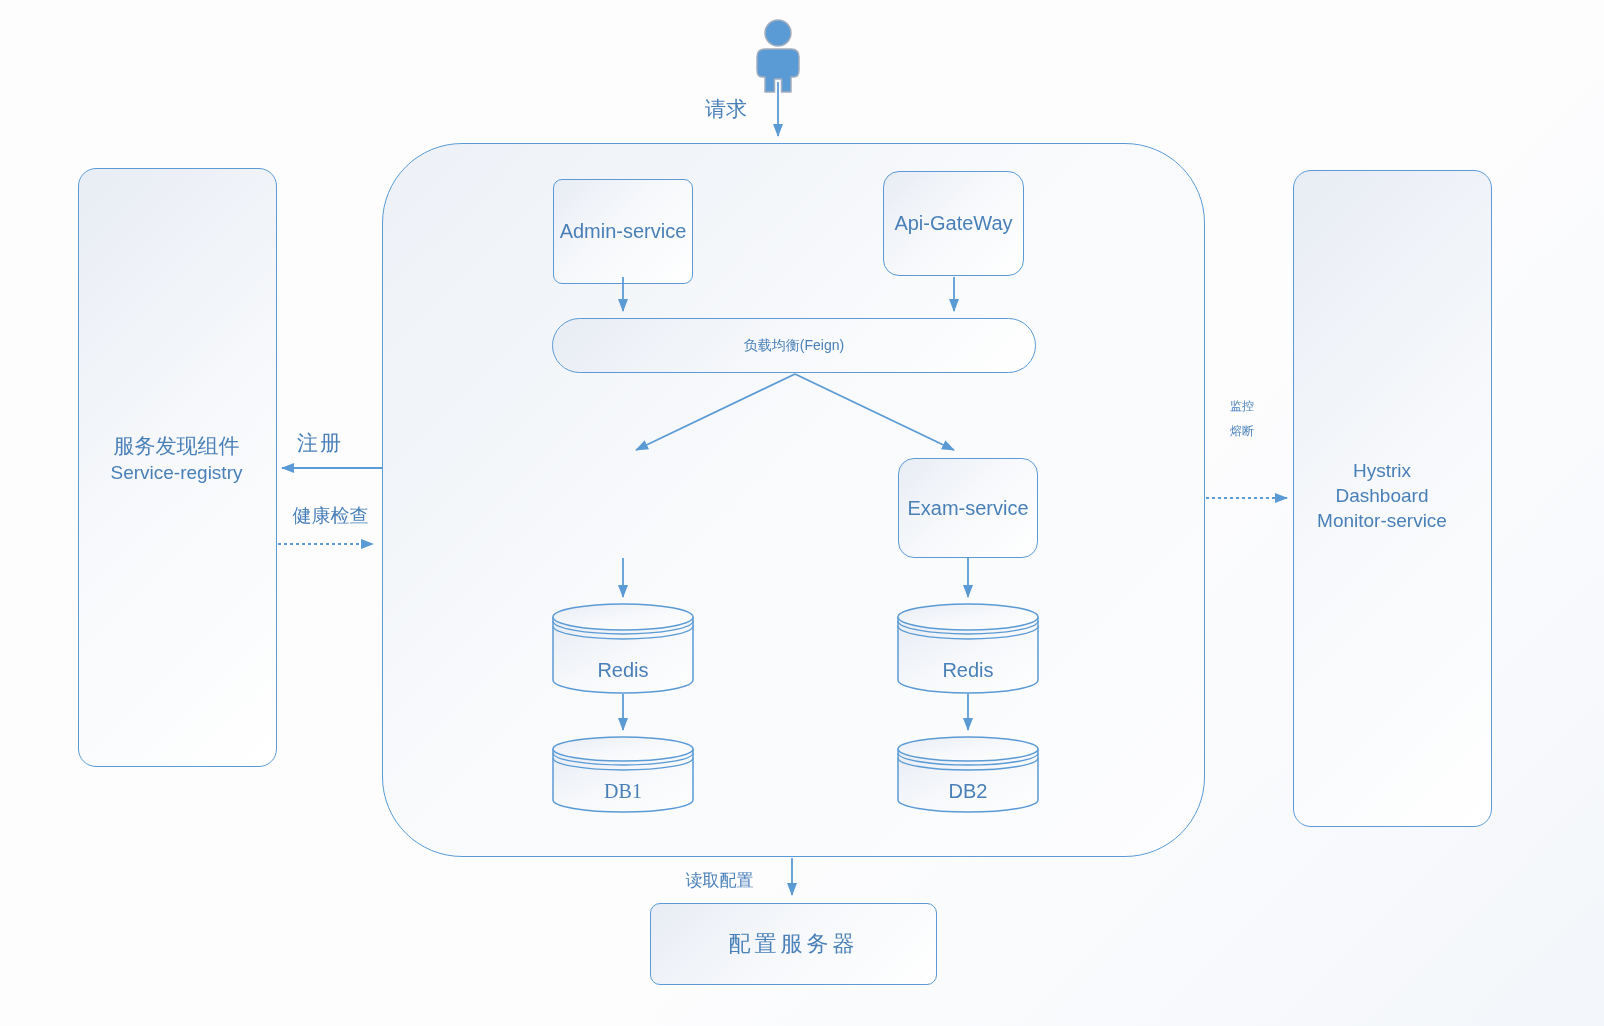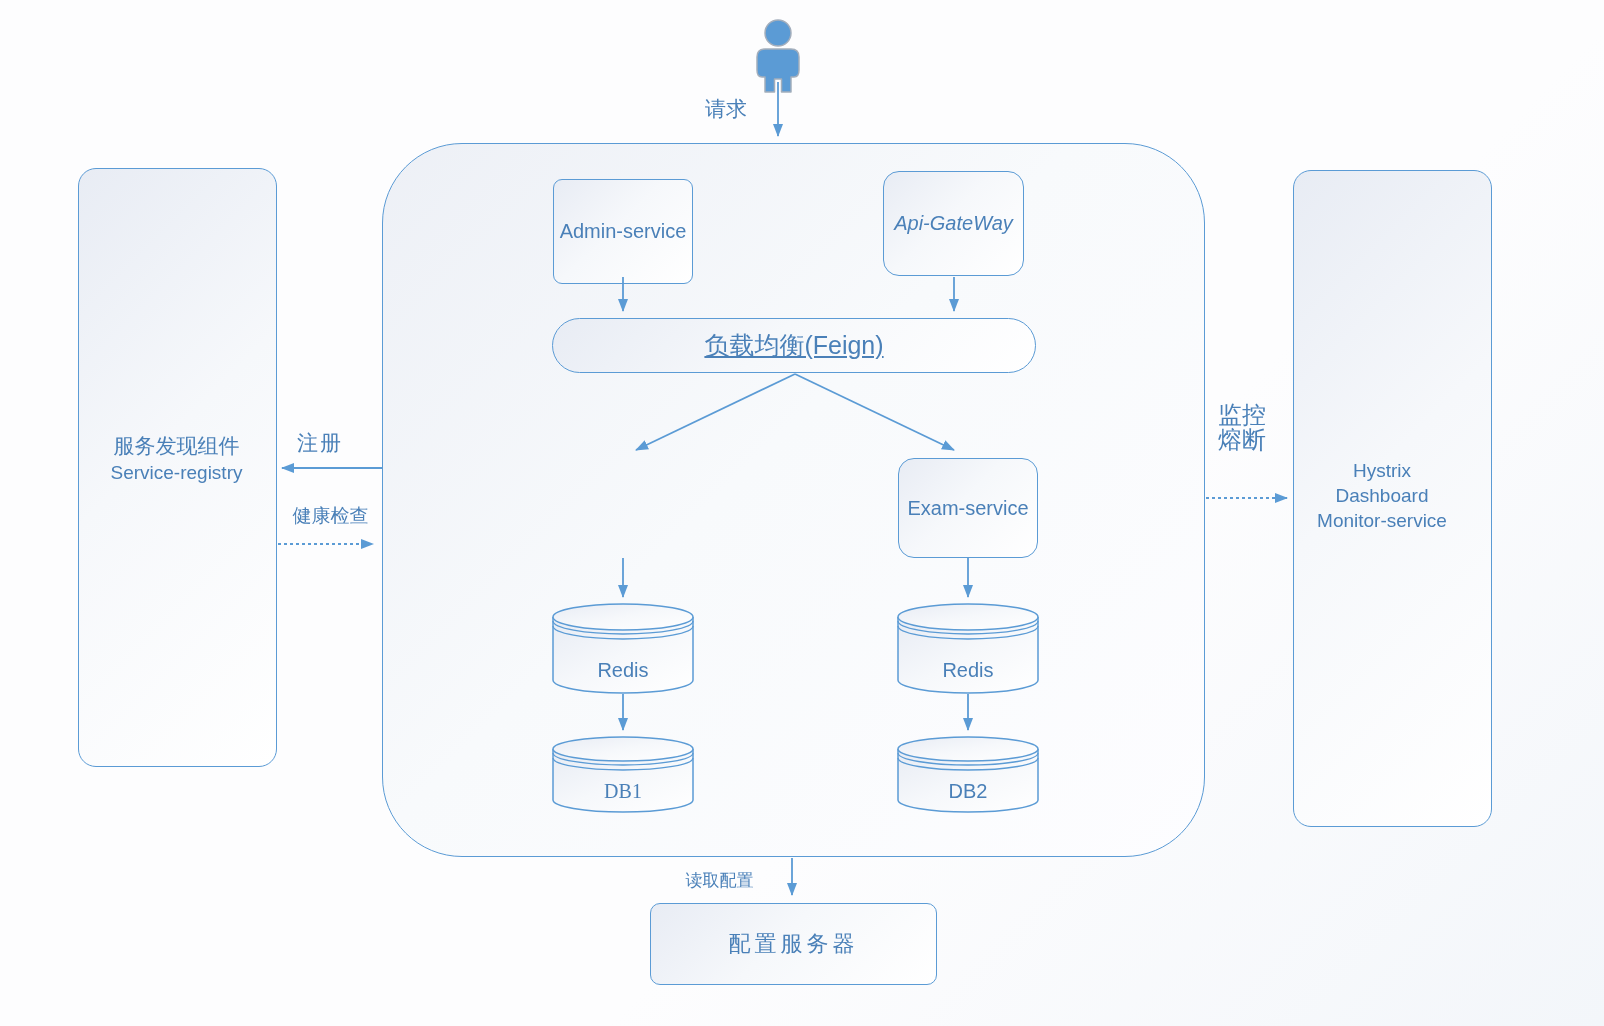--- a/index.html
+++ b/index.html
@@ -28,38 +28,38 @@
     color:var(--text);
     text-align:center;
   }
   .panel-left{left:78px;top:168px;width:199px;height:599px;border-radius:18px;}
   .panel-right{left:1293px;top:170px;width:199px;height:657px;border-radius:18px;}
   .main-box{
     left:382px;top:143px;width:823px;height:714px;border-radius:80px;
     background:linear-gradient(135deg,#edf0f6 0%,#f8fafc 45%,#fdfdff 100%);
   }
   .box-admin{left:553px;top:171px;width:140px;height:105px;border-radius:9px;margin-top:8px;}
-  .box-api{left:883px;top:171px;width:141px;height:105px;border-radius:16px;font-style:italic;}
+  .box-api{left:883px;top:171px;width:141px;height:105px;border-radius:16px;}
   .capsule{left:552px;top:318px;width:484px;height:55px;border-radius:28px;}
   .box-auth{left:553px;top:458px;width:140px;height:100px;border-radius:16px;}
   .box-exam{left:898px;top:458px;width:140px;height:100px;border-radius:16px;}
   .box-config{left:650px;top:903px;width:287px;height:82px;border-radius:10px;}
   .box-config .node-label{font-size:22px;letter-spacing:4px;}
-  .capsule .node-label{font-size:25px;text-decoration:underline;}
+  .capsule .node-label{font-size:14px;}
 
   .txt{
     position:absolute;
     color:var(--text);
     text-align:center;
     line-height:1.2;
   }
   .lbl-request{left:695px;top:96px;width:62px;font-size:21px;}
   .lbl-register{left:284px;top:430px;width:72px;font-size:21px;letter-spacing:2px;}
   .lbl-health{left:283px;top:505px;width:95px;font-size:19px;}
-  .lbl-monitor{left:1214px;top:394px;width:56px;font-size:24px;line-height:25px;margin-top:8px;}
+  .lbl-monitor{left:1214px;top:394px;width:56px;font-size:12px;line-height:25px;}
   .lbl-readconfig{left:672px;top:871px;width:95px;font-size:17px;}
   .cyl-label{width:140px;font-size:20px;}
   .lbl-redis-l{left:553px;top:658px;}
   .lbl-redis-r{left:898px;top:658px;}
   .lbl-db1{left:553px;top:779px;font-family:Liberation Serif, serif;}
   .lbl-db2{left:898px;top:779px;}
   .registry-text{left:78px;top:432px;width:197px;font-size:21px;line-height:27px;}
   .registry-text .en{font-size:19px;}
   .monitor-text{left:1293px;top:458px;width:178px;font-size:19px;line-height:25px;}
 

